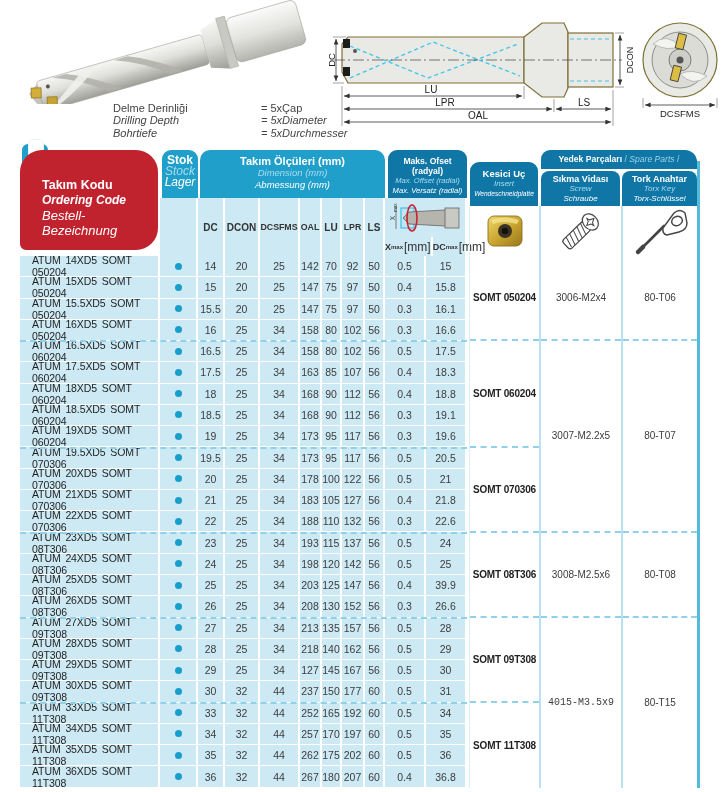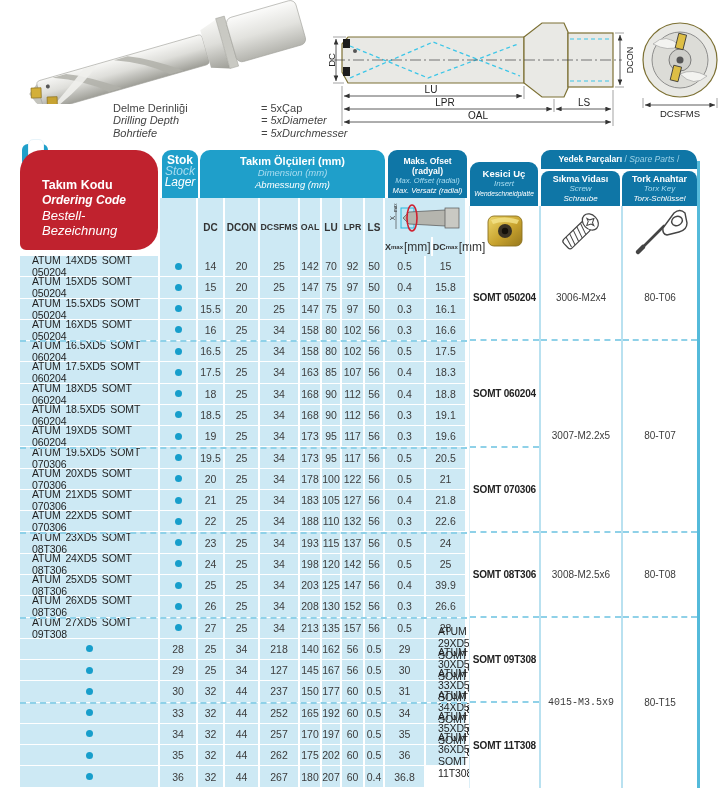--- a/index.html
+++ b/index.html
@@ -522,20 +522,21 @@
         </div>
         <div class="cell">27</div>
         <div class="cell">25</div>
         <div class="cell">34</div>
         <div class="cell">213</div>
         <div class="cell">135</div>
         <div class="cell">157</div>
         <div class="cell">56</div>
         <div class="cell">0.5</div>
         <div class="cell">28</div>
+        <div class="cell code">ATUM 28XD5 SOMT 09T308</div>
         <div class="cell">
           <span class="dot"></span>
         </div>
         <div class="cell">28</div>
         <div class="cell">25</div>
         <div class="cell">34</div>
         <div class="cell">218</div>
         <div class="cell">140</div>
         <div class="cell">162</div>
         <div class="cell">56</div>

